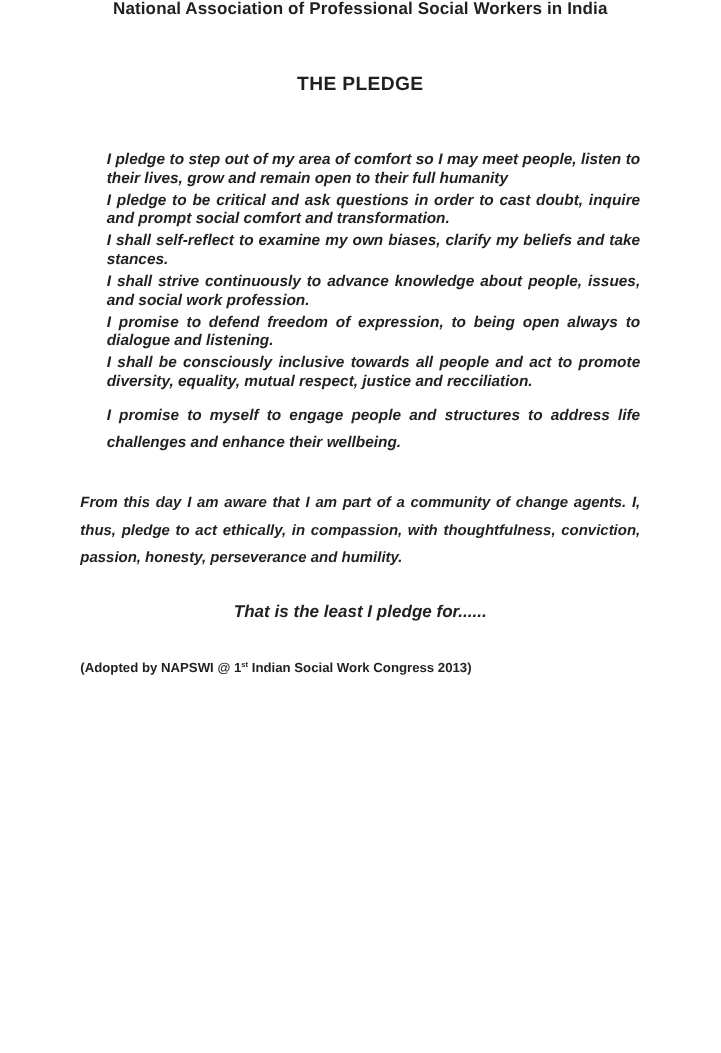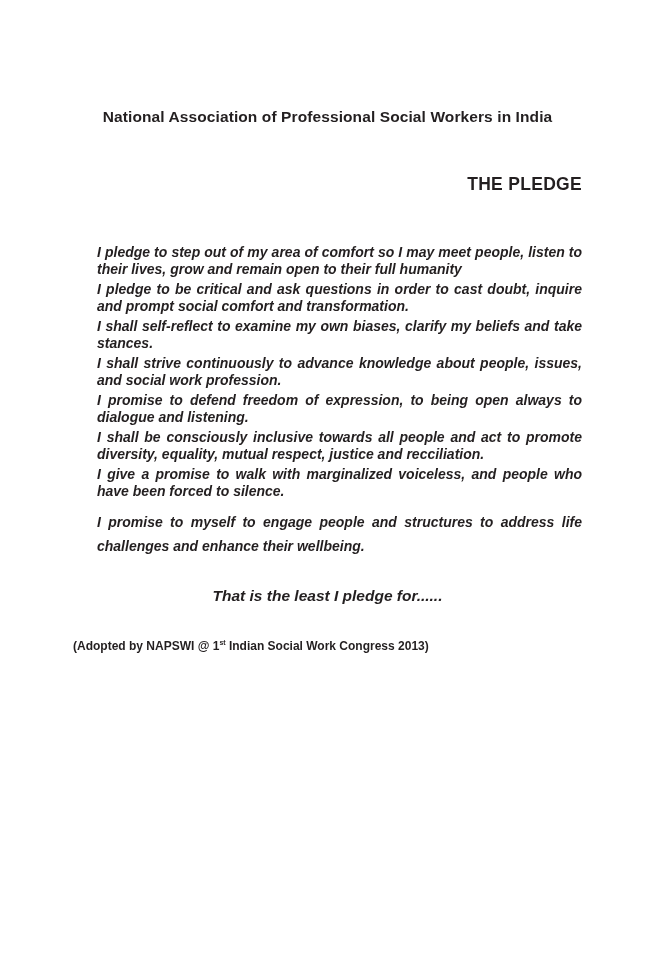--- a/index.html
+++ b/index.html
@@ -12,29 +12,28 @@
     height: 957px;
     overflow: hidden;
     font-family: "Liberation Sans", sans-serif;
     color: #231f20;
   }
   .doc {
     padding: 0 73px;
   }
   .org-title {
     margin: 0;
-    padding-top: 108px;
     text-align: center;
     font-size: 15.5px;
     font-weight: bold;
     letter-spacing: 0.1px;
   }
   .doc-title {
     margin: 48px 0 0 0;
-    text-align: right;
+    text-align: center;
     font-size: 17.5px;
     font-weight: bold;
     letter-spacing: 0.3px;
   }
   .pledge-list {
     margin: 49px 0 0 24px;
   }
   .pledge-item {
     margin: 0 0 3px 0;
     font-size: 14px;
@@ -82,22 +81,22 @@
 
   <h2 class="doc-title">THE PLEDGE</h2>
 
   <div class="pledge-list">
     <p class="pledge-item">I pledge to step out of my area of comfort so I may meet people, listen to their lives, grow and remain open to their full humanity</p>
     <p class="pledge-item">I pledge to be critical and ask questions in order to cast doubt, inquire and prompt social comfort and transformation.</p>
     <p class="pledge-item">I shall self-reflect to examine my own biases, clarify my beliefs and take stances.</p>
     <p class="pledge-item">I shall strive continuously to advance knowledge about people, issues, and social work profession.</p>
     <p class="pledge-item">I promise to defend freedom of expression, to being open always to dialogue and listening.</p>
     <p class="pledge-item">I shall be consciously inclusive towards all people and act to promote diversity, equality, mutual respect, justice and recciliation.</p>
-    <p class="pledge-item">I give a promise to walk with marginalized voiceless, and people who have been forced to silence.</p>
     <p class="pledge-item">I promise to myself to engage people and structures to address life challenges and enhance their wellbeing.</p>
   </div>
 
+  <p class="closing-paragraph">From this day I am aware that I am part of a community of change agents. I, thus, pledge to act ethically, in compassion, with thoughtfulness, conviction, passion, honesty, perseverance and humility.</p>
 
   <p class="tagline">That is the least I pledge for......</p>
 
   <p class="adoption-note"><span>(Adopted by NAPSWI @ 1</span><sup>st</sup><span> Indian Social Work Congress 2013)</span></p>
 
 </div>
 
 </body></html>

